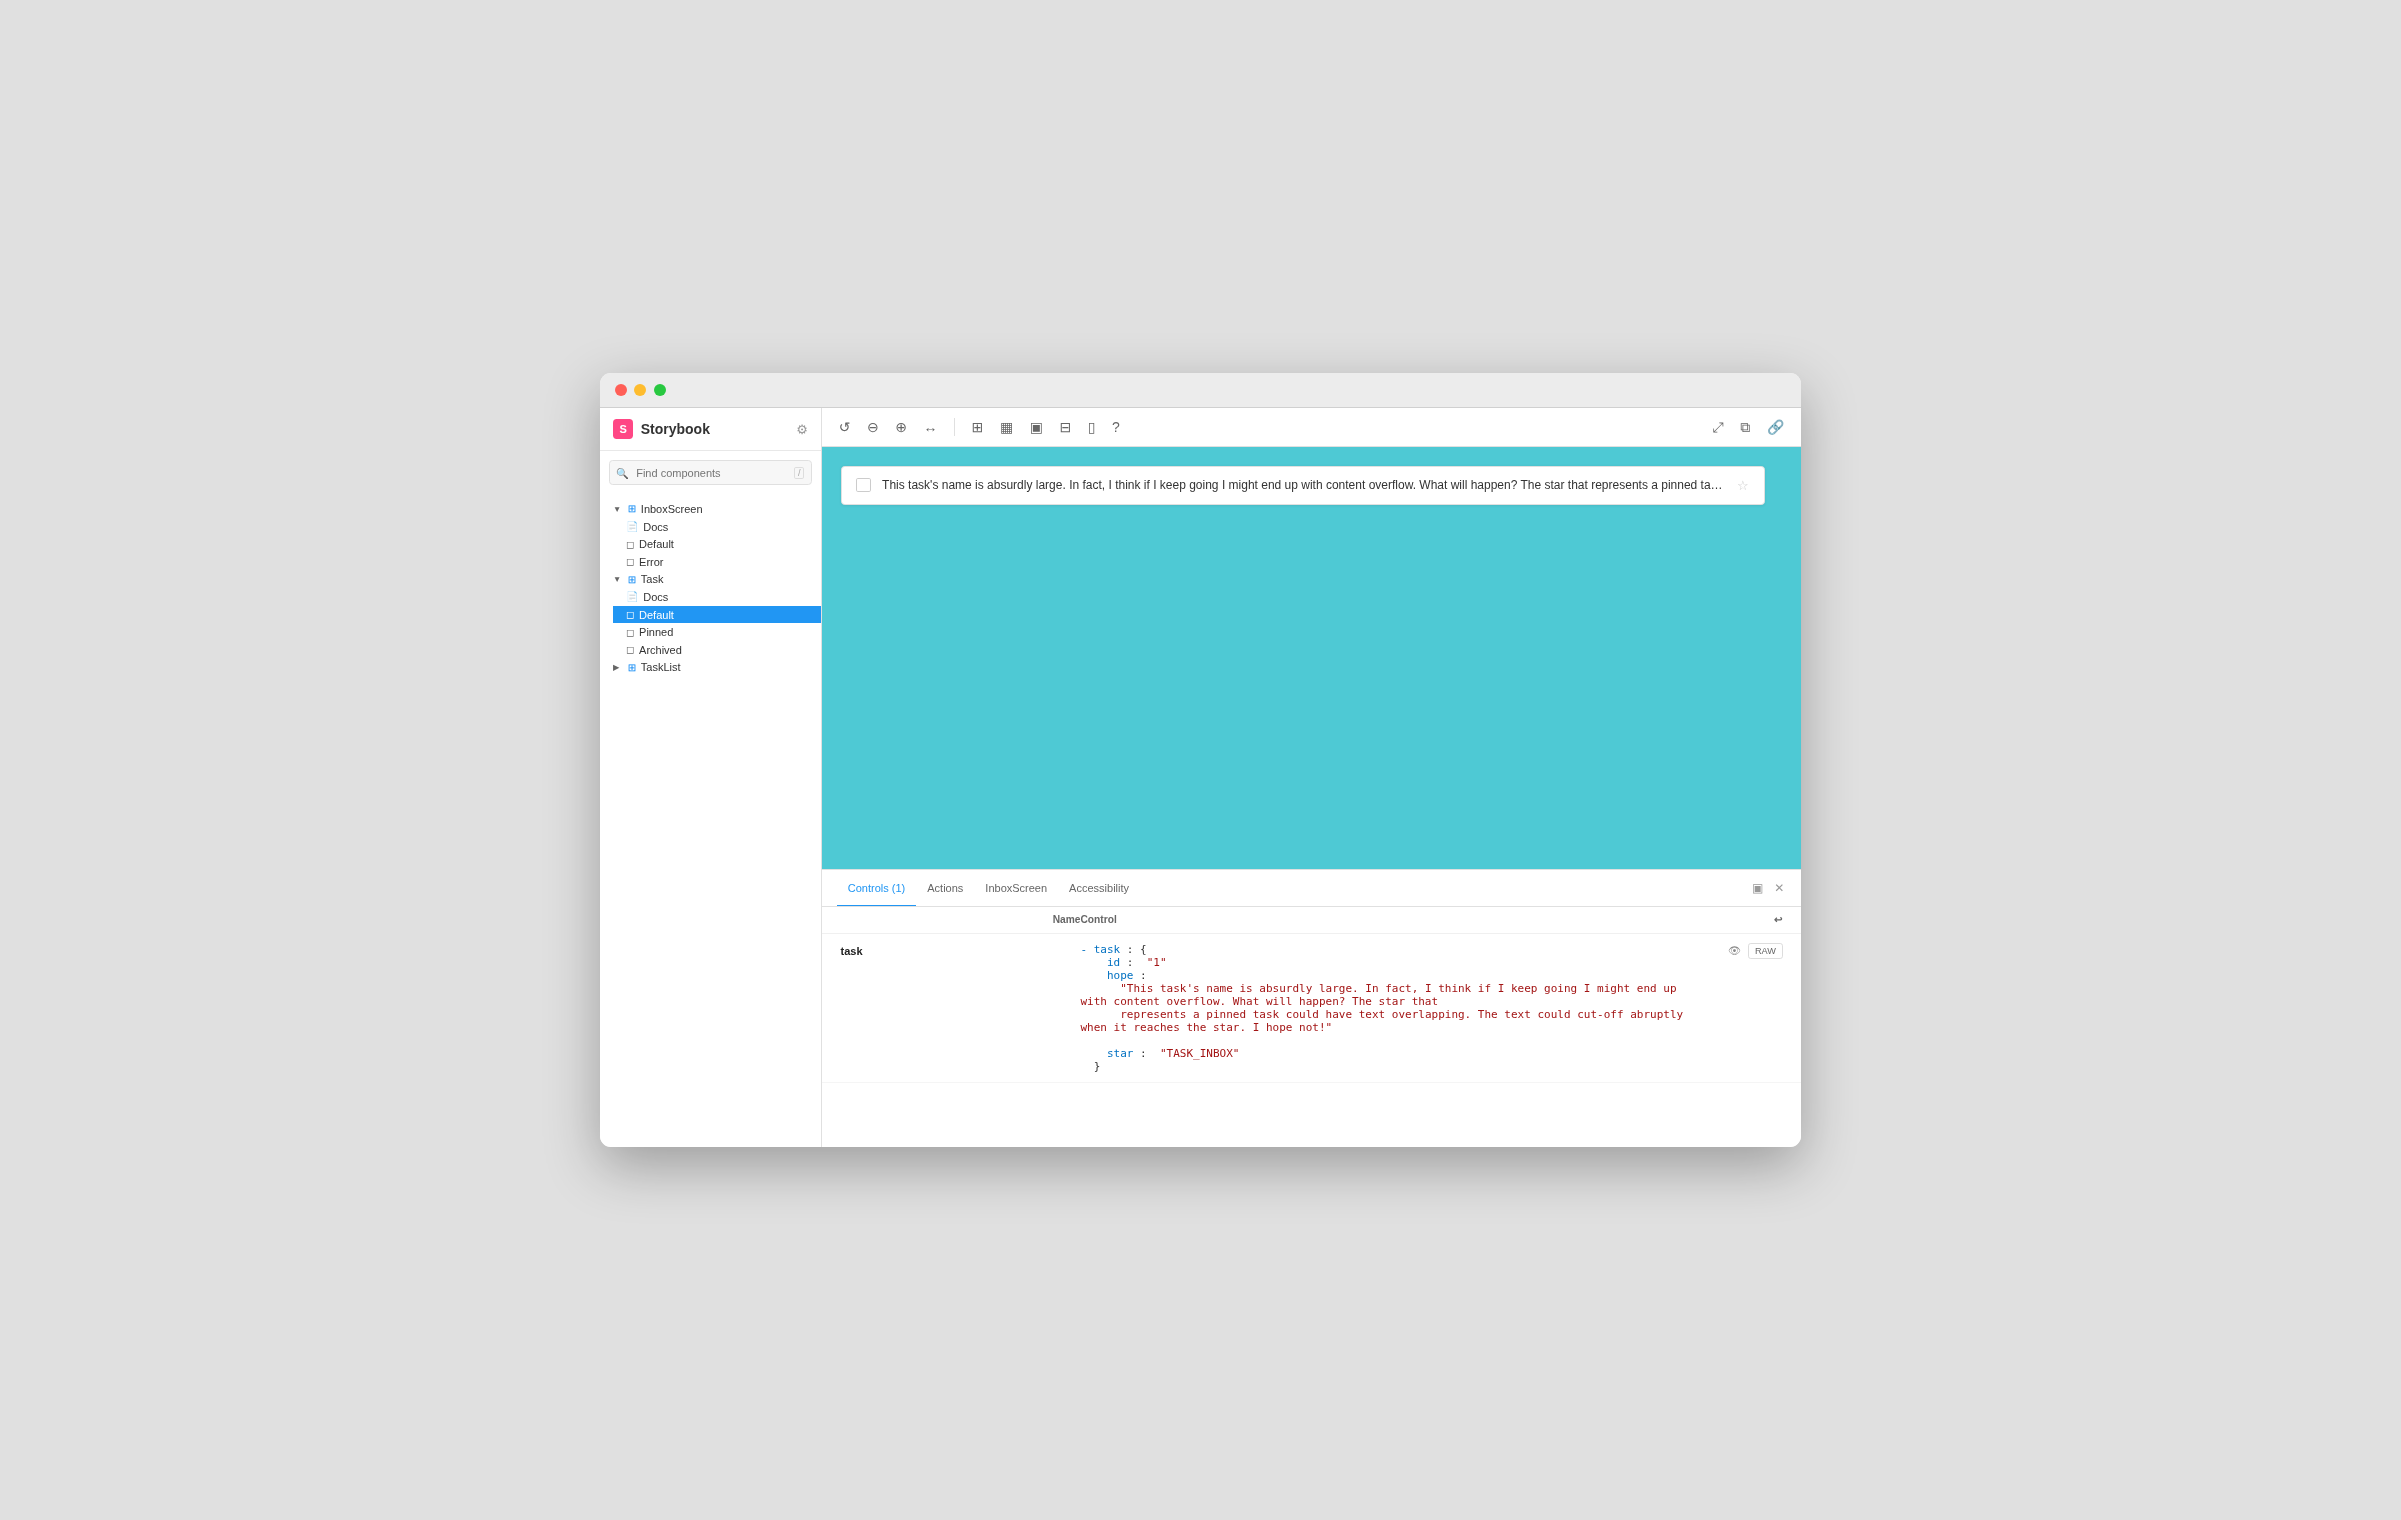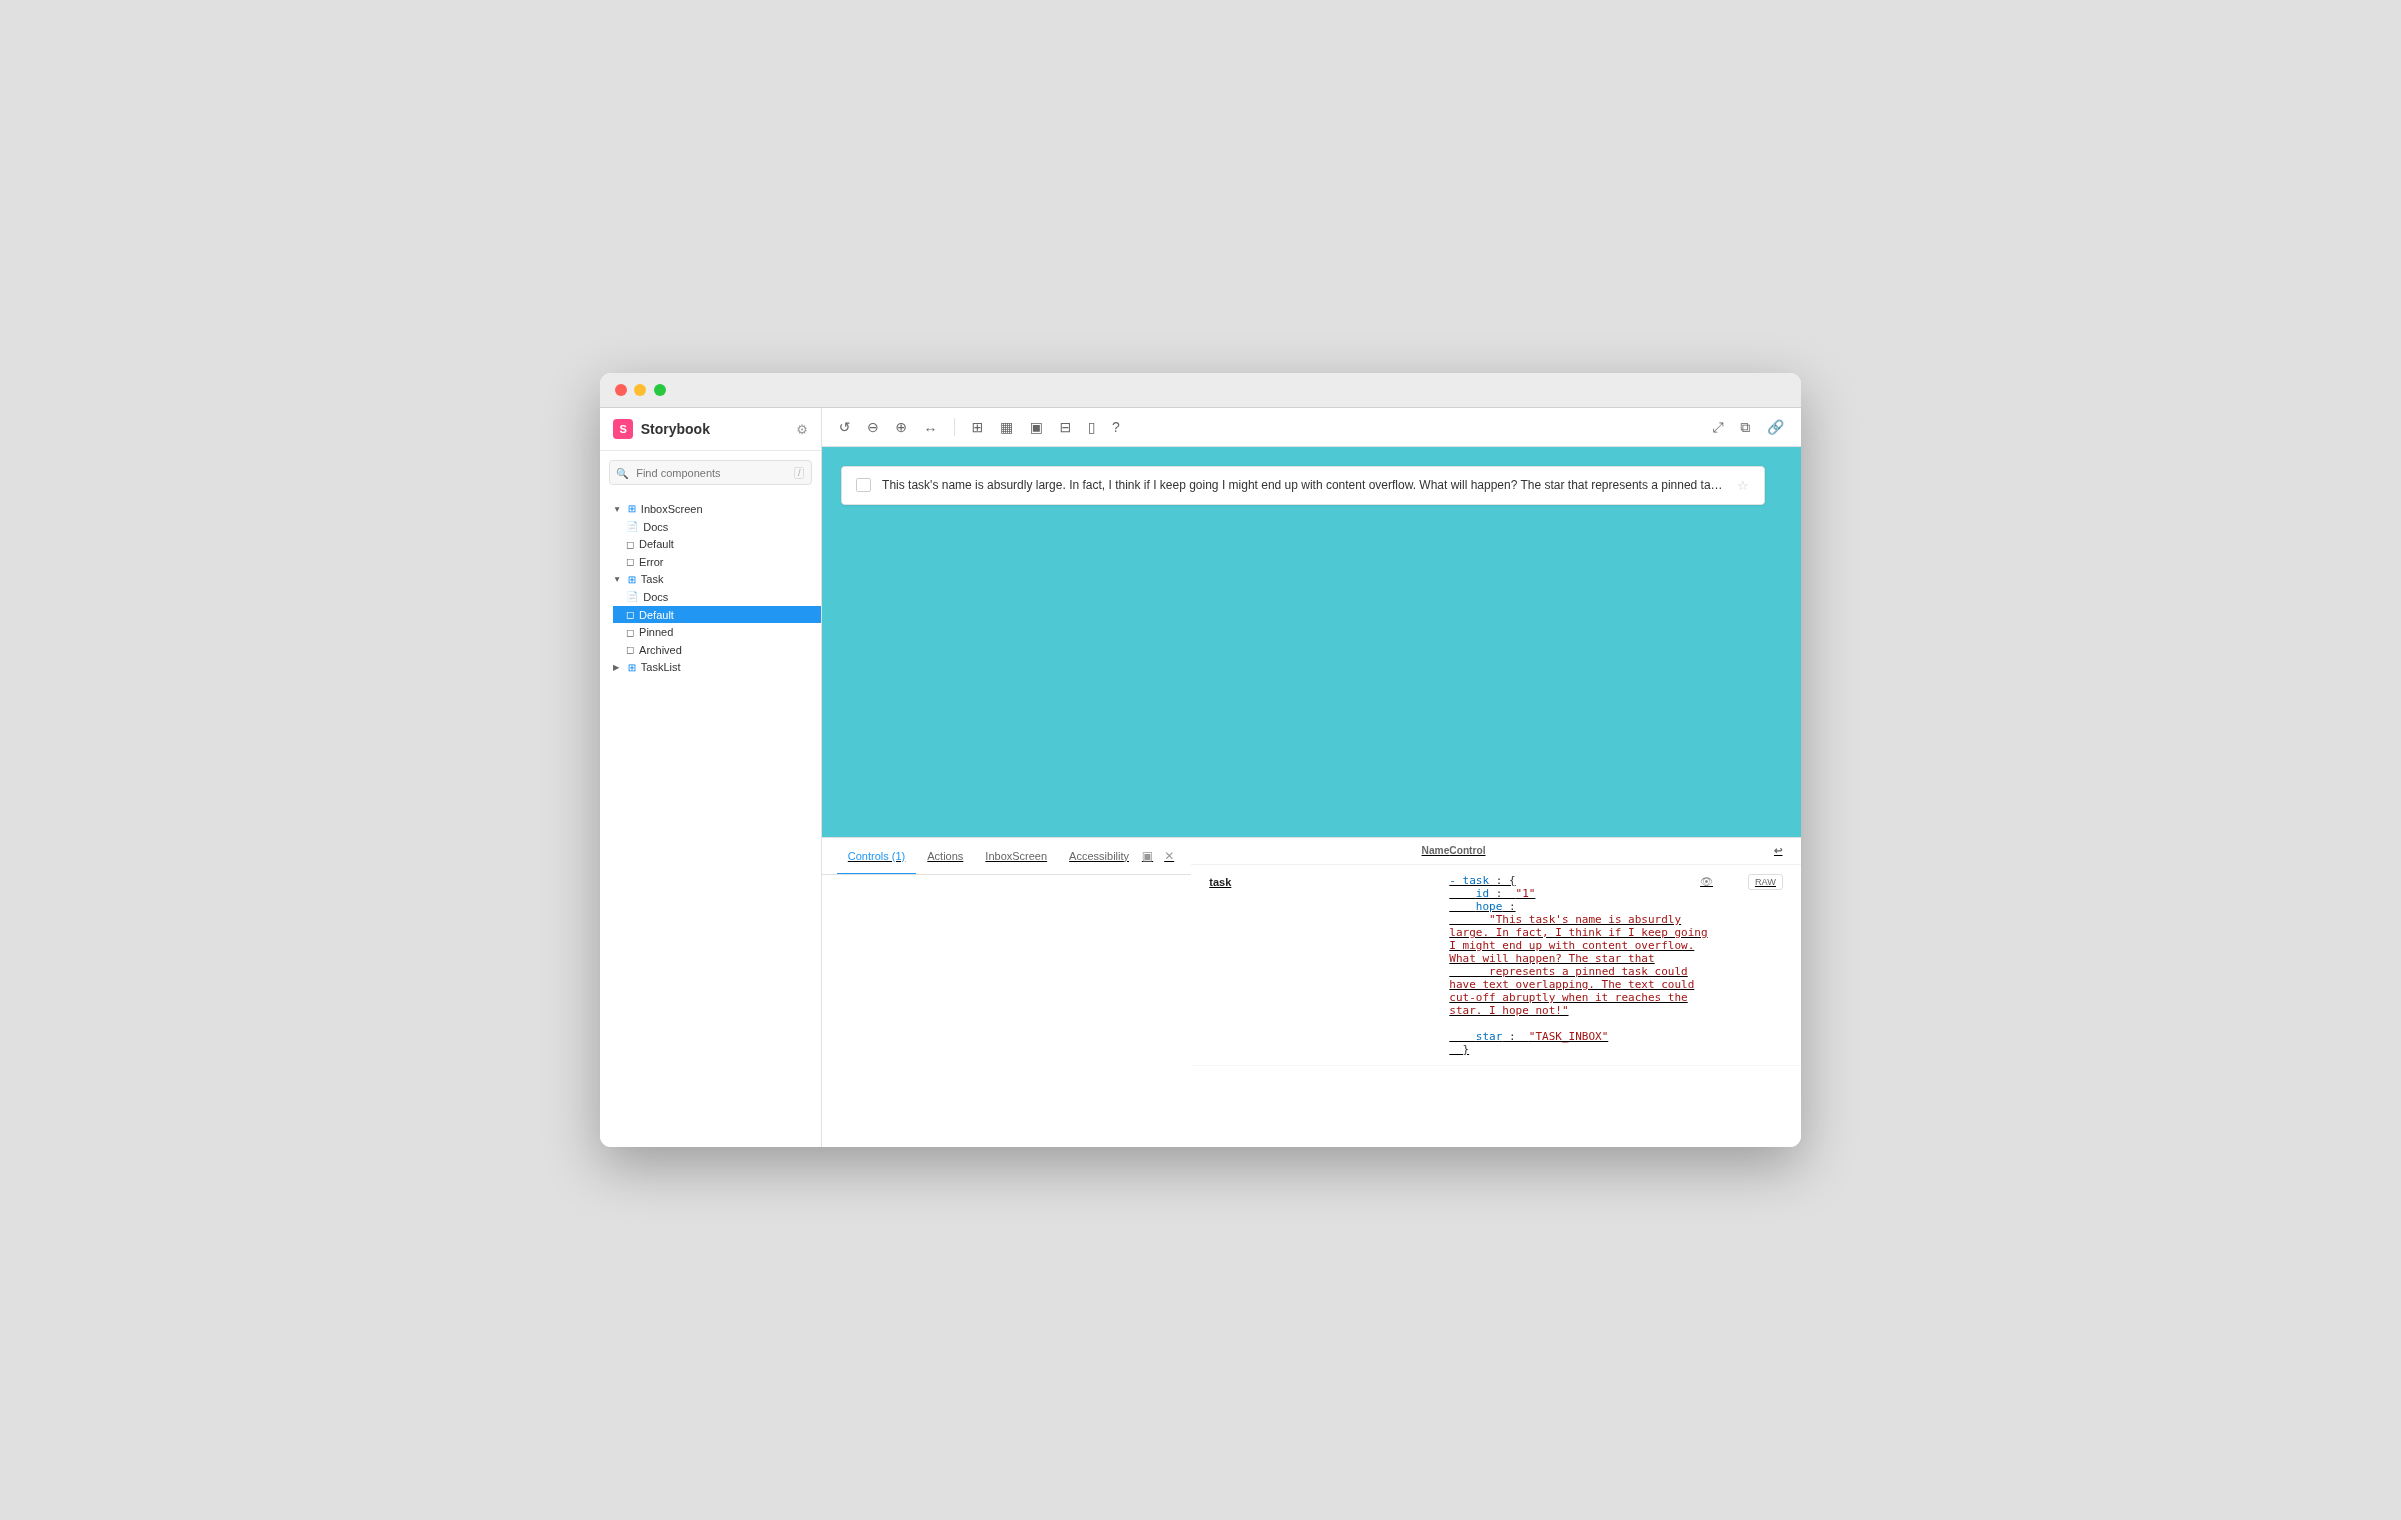--- a/index.html
+++ b/index.html
@@ -220,24 +220,23 @@
       white-space: nowrap;
     }
     .task-star {
       color: #ccc;
       font-size: 13px;
     }
     
     .bottom-panel {
       background: #fff;
       border-top: 0.9px solid #e0e0e0;
-      height: 310px;
-      display: flex;
-      flex-direction: row;
-      text-decoration: underline;
+      height: 278px;
+      display: flex;
+      flex-direction: column;
     }
     .tabs-row {
       display: flex;
       align-items: center;
       border-bottom: 0.9px solid #e0e0e0;
       padding: 0 14.8px;
       height: 37px;
     }
     .tab {
       padding: 0 11px;
@@ -308,21 +307,20 @@
       align-items: center;
       gap: 7.4px;
     }
     .raw-btn {
       font-size: 9.2px;
       color: #666;
       border: 0.9px solid #ddd;
       border-radius: 2.8px;
       padding: 1.8px 5.5px;
       cursor: pointer;
-      margin-left: 28px;
     }
     .eye-icon { color: #888; font-size: 10.2px; }
   </style>
 </head>
 <body>
 
 <div class="window">
 
   <div class="titlebar">
     <div class="traffic-lights">

